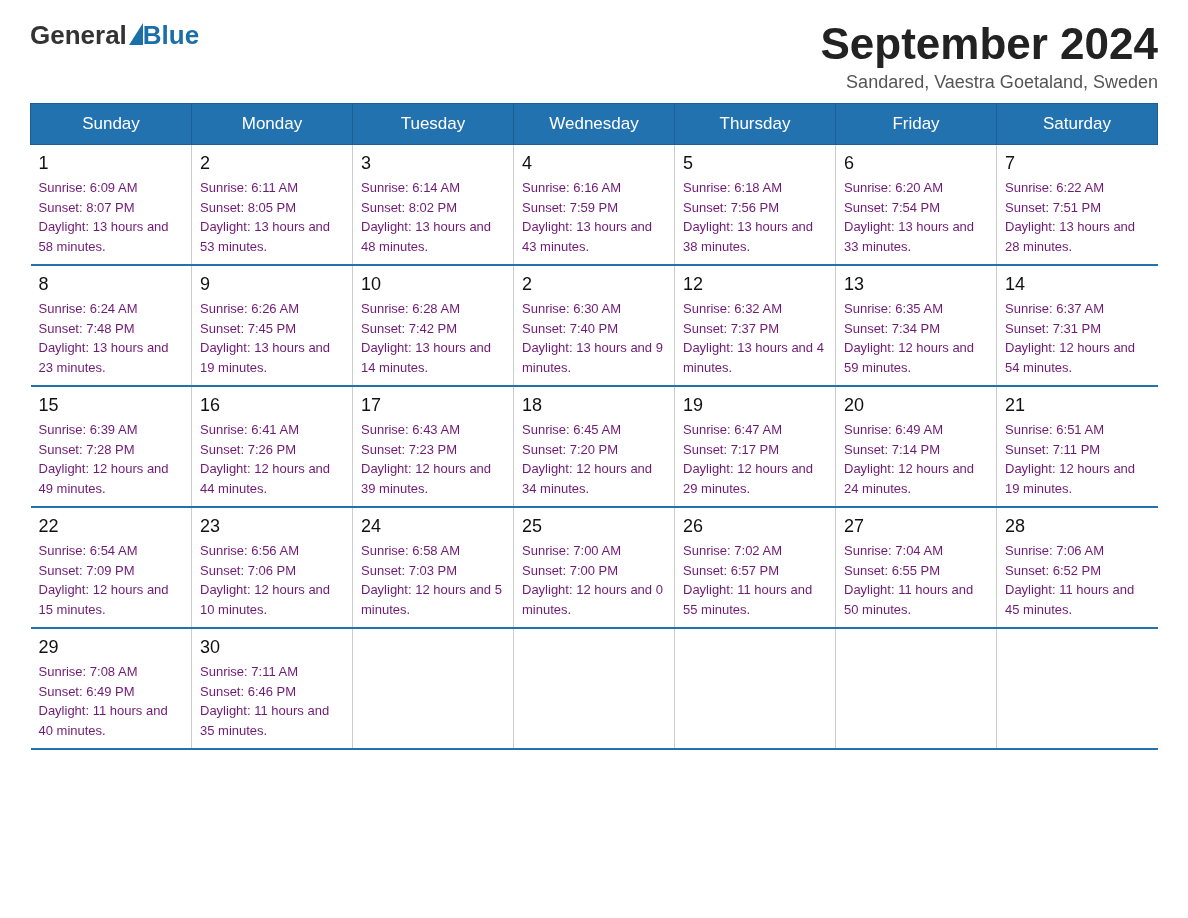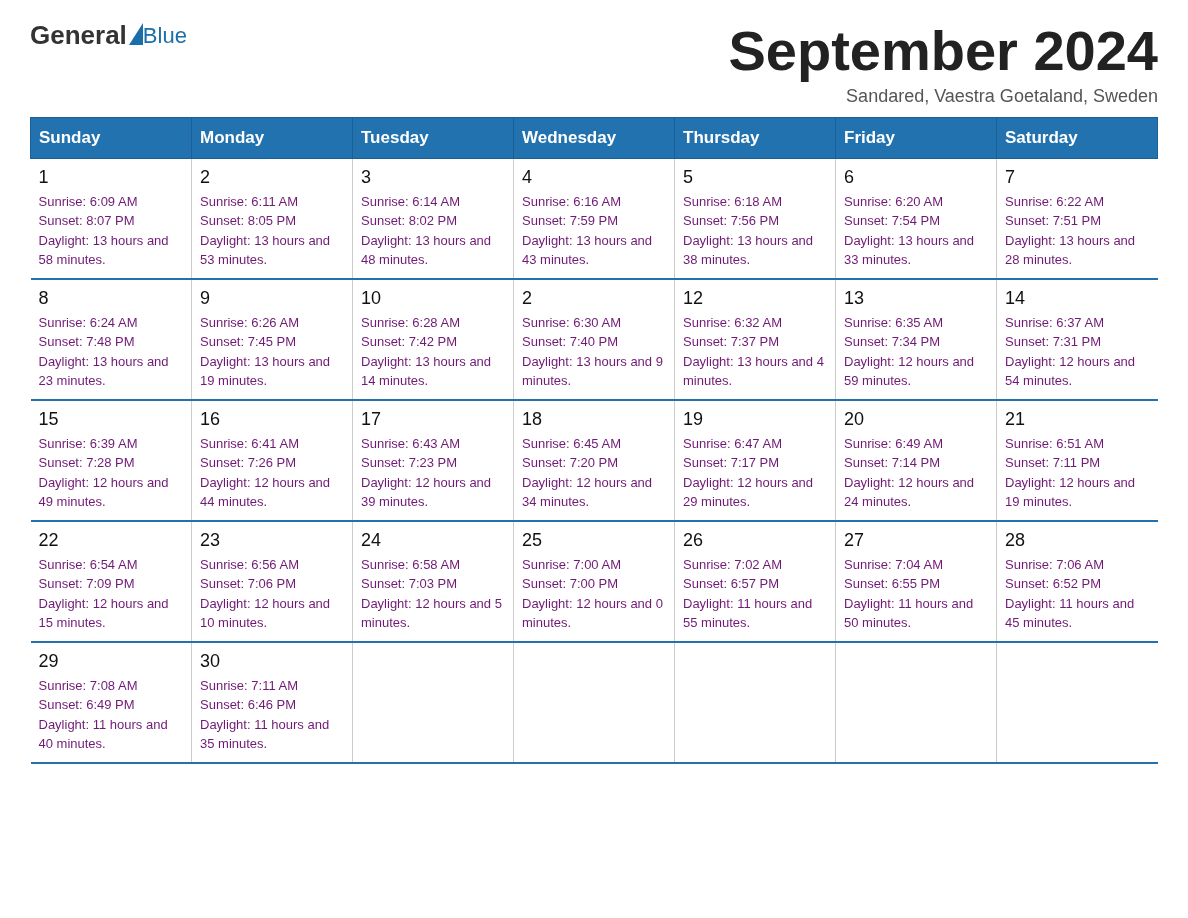--- a/index.html
+++ b/index.html
@@ -19,41 +19,41 @@
     .logo {
       display: flex;
       align-items: center;
     }
     .logo-text-general {
       font-size: 26px;
       font-weight: bold;
       color: #333;
     }
     .logo-text-blue {
-      font-size: 22px;
-      font-weight: normal;
+      font-size: 26px;
+      font-weight: bold;
       color: #1a6fa8;
     }
     .logo-triangle {
       width: 0;
       height: 0;
       border-left: 14px solid transparent;
       border-right: 0px solid transparent;
       border-bottom: 22px solid #1a6fa8;
       display: inline-block;
       margin-left: 2px;
       vertical-align: middle;
       position: relative;
       top: -2px;
     }
     .title-block {
       text-align: right;
     }
     .month-title {
-      font-size: 56px;
+      font-size: 44px;
       font-weight: bold;
       color: #222;
       line-height: 1.1;
     }
     .location-title {
       font-size: 18px;
       color: #555;
       margin-top: 4px;
     }
     table {
@@ -61,22 +61,22 @@
       border-collapse: collapse;
       margin-top: 10px;
     }
     thead tr {
       background-color: #2272b0;
       color: #fff;
     }
     thead th {
       padding: 10px 8px;
       font-size: 17px;
-      font-weight: bold;
-      text-align: left;
+      font-weight: normal;
+      text-align: center;
       border: 1px solid #1a5f96;
     }
     tbody tr {
       border-bottom: 2px solid #2272b0;
     }
     tbody td {
       vertical-align: top;
       padding: 8px 8px;
       font-size: 13.5px;
       color: #222;

